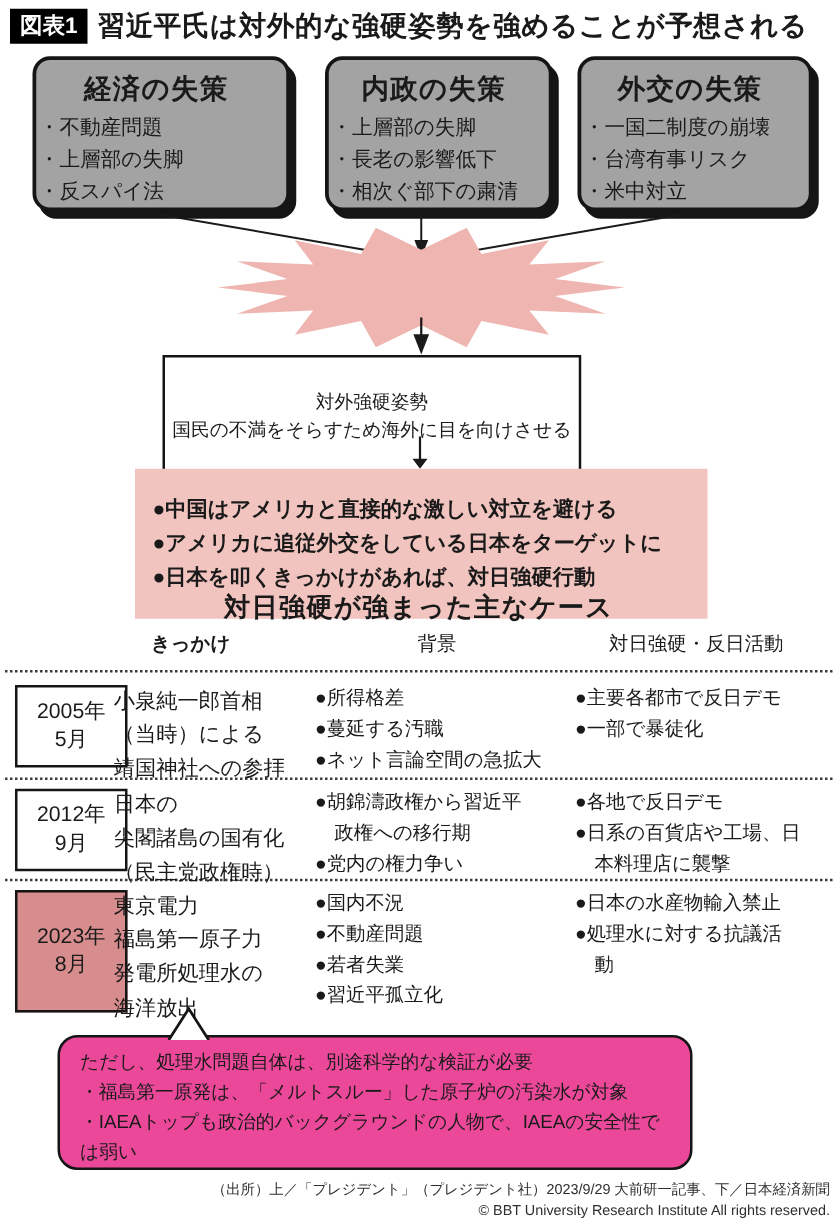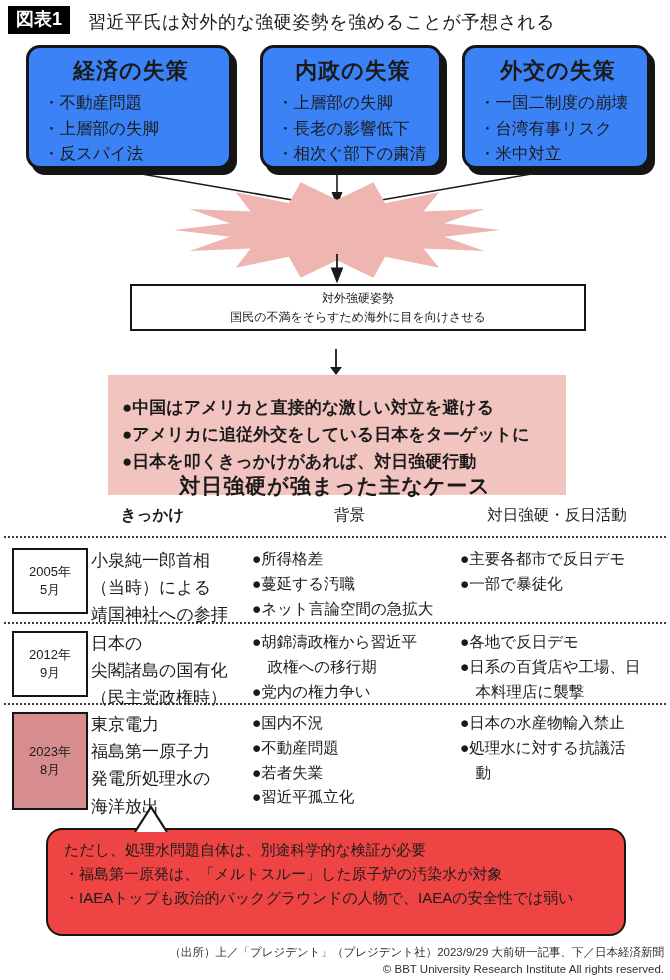--- a/index.html
+++ b/index.html
@@ -2,81 +2,81 @@
 <html><head>
 <meta charset="utf-8">
 <style>
   html,body{margin:0;padding:0;background:#ffffff;}
   .page{
     position:relative;width:670px;height:980px;background:#ffffff;
     font-family:"Liberation Sans","DejaVu Sans",sans-serif;color:#1a1a1a;
     overflow:hidden;
   }
   
-  .title-row{position:absolute;left:8px;top:6px;display:flex;align-items:flex-end;gap:18px;}
+  .title-row{position:absolute;left:8px;top:6px;display:flex;align-items:center;gap:8px;}
   .badge{background:#000;color:#fff;font-size:18px;font-weight:bold;padding:3px 8px;line-height:1.2;}
-  .fig-title{font-size:18px;font-weight:normal;letter-spacing:0.5px;}
+  .fig-title{font-size:22px;font-weight:bold;letter-spacing:0.5px;}
   
   .cause-box{
-    position:absolute;top:45px;background:#3b82f6;border:3px solid #151515;border-radius:14px;
-    box-shadow:5px 6px 0 #151515;padding:8px 10px 10px 14px;box-sizing:border-box;height:124px;
+    position:absolute;top:45px;background:#a3a3a3;border:3px solid #151515;border-radius:14px;
+    box-shadow:5px 6px 0 #151515;padding:8px 10px 10px 2px;box-sizing:border-box;height:124px;
   }
   .cause-box .bt{font-size:22px;font-weight:bold;text-align:center;margin-bottom:4px;letter-spacing:1px;}
   .cause-box .bi{font-size:16.5px;line-height:1.55;white-space:pre-line;}
   #cb0{left:26px;width:206px;}
   #cb1{left:260px;width:182px;}
   #cb2{left:462px;width:188px;}
   
   .funnel{position:absolute;left:0;top:170px;width:670px;height:116px;}
   .star-text{
     position:absolute;left:0;top:200px;width:670px;text-align:center;
     font-weight:600;color:#2a2a2a;line-height:1.3;
   }
   .star-text .l1{font-size:18px;}
   .star-text .l2{font-size:16.5px;}
   
   .stance-box{
-    position:absolute;left:130px;top:284px;width:456px;border:2px solid #151515;
-    background:#fff;text-align:center;padding:3px 4px;box-sizing:border-box;
-    font-size:12px;line-height:1.55;
+    position:absolute;left:130px;top:284px;width:335px;border:2px solid #151515;
+    background:#fff;text-align:center;padding:24px 4px;box-sizing:border-box;
+    font-size:15px;line-height:1.55;
   }
   .mini-arrow{position:absolute;left:328px;top:349px;}
   
   .strategy-box{
     position:absolute;left:108px;top:375px;width:458px;background:#f2c4bf;
     padding:19px 14px;box-sizing:border-box;
   }
   .strategy-box .si{font-size:17px;font-weight:600;line-height:1.6;text-indent:-1em;padding-left:1em;}
   
   .cases-title{position:absolute;left:0;top:472px;width:670px;text-align:center;font-size:21px;font-weight:bold;letter-spacing:1px;}
   .col-head{position:absolute;top:505px;font-size:15.5px;text-align:center;}
   #ch0{left:95px;width:115px;font-weight:bold;}
   #ch1{left:252px;width:195px;}
   #ch2{left:453px;width:208px;}
   .dotted{position:absolute;left:4px;right:4px;border-top:2px dotted #3c3c3c;height:0;}
   #dl0{top:536px;} #dl1{top:622px;} #dl2{top:703px;}
   .date-cell{
-    position:absolute;left:12px;width:76px;border:2px solid #151515;background:#fff;
+    position:absolute;left:12px;width:90px;border:2px solid #151515;background:#fff;
     display:flex;flex-direction:column;align-items:center;justify-content:center;
-    font-size:13px;line-height:1.35;white-space:pre-line;text-align:center;box-sizing:border-box;
+    font-size:17px;line-height:1.35;white-space:pre-line;text-align:center;box-sizing:border-box;
   }
   #dc0{top:548px;height:66px;}
   #dc1{top:631px;height:66px;}
   #dc2{top:712px;height:98px;background:#d78d8e;}
   .trigger-cell{position:absolute;left:91px;width:148px;font-size:17px;line-height:1.6;white-space:pre-line;}
   #tc0{top:547px;} #tc1{top:630px;} #tc2{top:711px;}
   .bg-cell{position:absolute;left:252px;width:200px;font-size:15.5px;line-height:1.6;}
   #bg0{top:547px;} #bg1{top:630px;} #bg2{top:711px;}
   .act-cell{position:absolute;left:460px;width:202px;font-size:15.5px;line-height:1.6;}
   #ac0{top:547px;} #ac1{top:630px;} #ac2{top:711px;}
   .bul{text-indent:-1em;padding-left:1em;white-space:pre-line;}
   
   .note-box{
-    position:absolute;left:46px;top:828px;width:580px;height:108px;
-    border:2px solid #151515;border-radius:16px;background:#ef4444;
+    position:absolute;left:46px;top:828px;width:508px;height:108px;
+    border:2px solid #151515;border-radius:16px;background:#ec4899;
     padding:8px 16px;box-sizing:border-box;font-size:15px;line-height:1.6;
   }
   .note-tail{position:absolute;left:132px;top:804px;}
   
   .source{
     position:absolute;right:6px;top:944px;width:600px;text-align:right;
     font-size:11.5px;color:#2e2e2e;line-height:1.45;
   }
 </style>
 </head>

